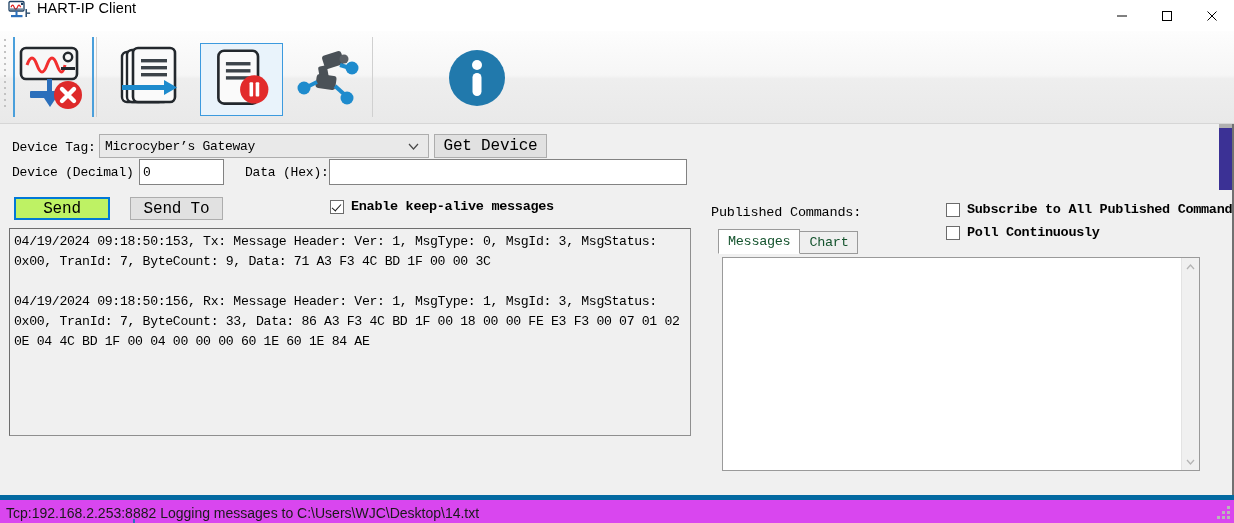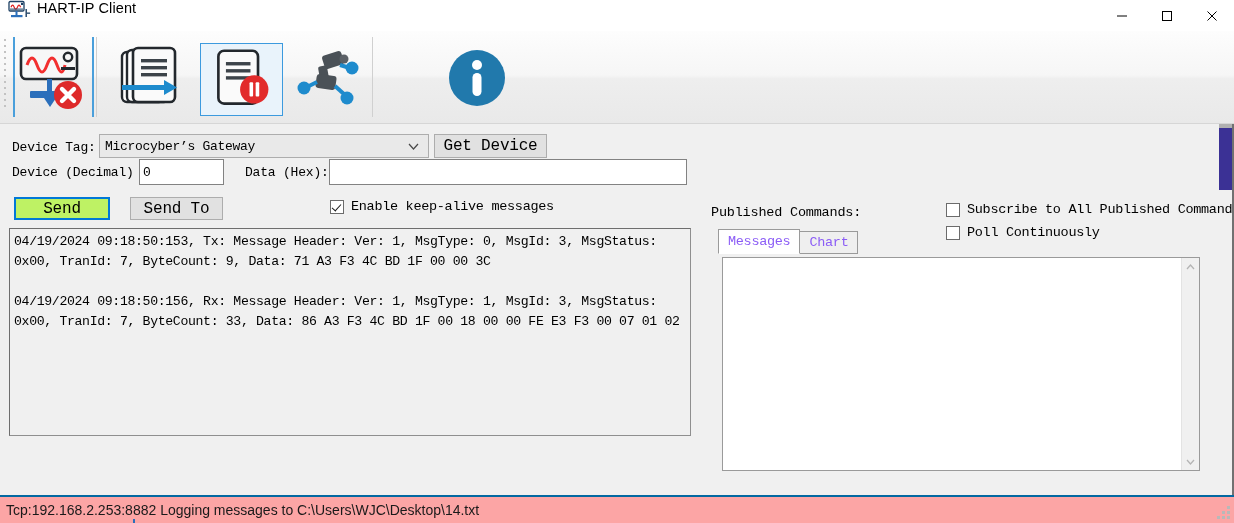--- a/index.html
+++ b/index.html
@@ -197,20 +197,21 @@
     border: solid #1a1a1a;
     border-width: 0 1.6px 1.6px 0;
     transform: rotate(42deg);
   }
   .cbx-label {
     font-family: "Liberation Mono", monospace;
     font-size: 13.5px;
     color: #000;
     margin-left: 7px;
     letter-spacing: -0.3px;
+    font-weight: bold;
   }
 
   
   .logpanel {
     position: absolute;
     box-sizing: border-box;
     background: #f0f0f0;
     border: 1px solid #8f8f8f;
     border-top-color: #6e6e6e;
     border-left-color: #6e6e6e;
@@ -230,21 +231,21 @@
   
   .tabstrip {
     position: absolute;
     display: flex;
     align-items: flex-end;
   }
   .tab {
     box-sizing: border-box;
     font-family: "Liberation Mono", monospace;
     font-size: 13.5px;
-    color: #8b5cf6;
+    color: #14532d;
     letter-spacing: -0.3px;
     padding: 3px 9px 3px 9px;
     border: 1px solid #9a9a9a;
     background: #efefef;
     position: relative;
   }
   .tab.active {
     background: #ffffff;
     border-bottom-color: #ffffff;
     padding-top: 4px;
@@ -306,22 +307,22 @@
     width: 13px;
     height: 4px;
     background: #b0b0b0;
   }
 
   
   .statusbar {
     position: absolute;
     left: 0; top: 495px;
     width: 1234px; height: 28px;
-    background: #fca5a5;
-    border-top: 2px solid #0369a1;
+    background: #d946ef;
+    border-top: 5px solid #0369a1;
     box-sizing: border-box;
     padding-left: 7px;
   }
   .status-text {
     position: absolute;
     left: 6px; top: 5px;
     font-family: "Liberation Sans", sans-serif;
     font-size: 14px;
     color: #1a1a1a;
     white-space: nowrap;
@@ -506,20 +507,21 @@
       <span class="cbx-box checked"></span>
       <span class="cbx-label">Enable keep-alive messages</span>
     </div>
 
     <div class="logpanel" style="left:9px; top:104px; width:682px; height:208px;">
       <div class="logline">04/19/2024 09:18:50:153, Tx: Message Header: Ver: 1, MsgType: 0, MsgId: 3, MsgStatus:</div>
       <div class="logline">0x00, TranId: 7, ByteCount: 9, Data: 71 A3 F3 4C BD 1F 00 00 3C</div>
       <div class="logline logblank"></div>
       <div class="logline">04/19/2024 09:18:50:156, Rx: Message Header: Ver: 1, MsgType: 1, MsgId: 3, MsgStatus:</div>
       <div class="logline">0x00, TranId: 7, ByteCount: 33, Data: 86 A3 F3 4C BD 1F 00 18 00 00 FE E3 F3 00 07 01 02</div>
+      <div class="logline">0E 04 4C BD 1F 00 04 00 00 00 60 1E 60 1E 84 AE</div>
     </div>
 
     <span class="lbl mono-lbl" style="left:711px; top:81px; font-size:13.5px;">Published Commands:</span>
 
     <div class="tabstrip" style="left:718px; top:105px;">
       <div class="tab active">Messages</div>
       <div class="tab">Chart</div>
     </div>
 
     <div class="tabpanel" style="left:722px; top:133px; width:478px; height:214px;">

